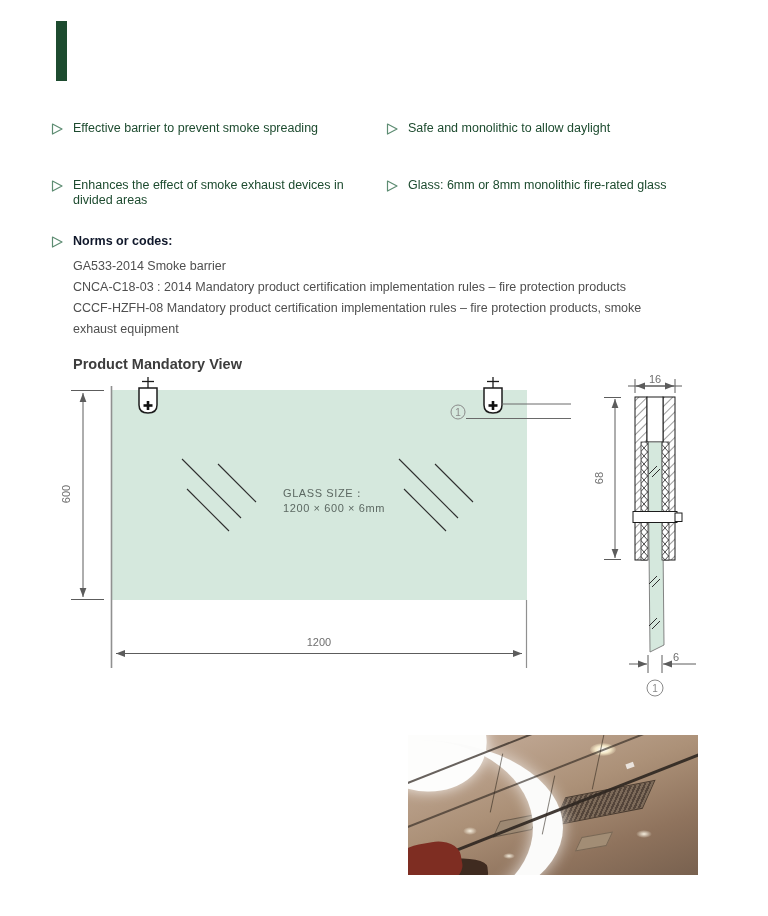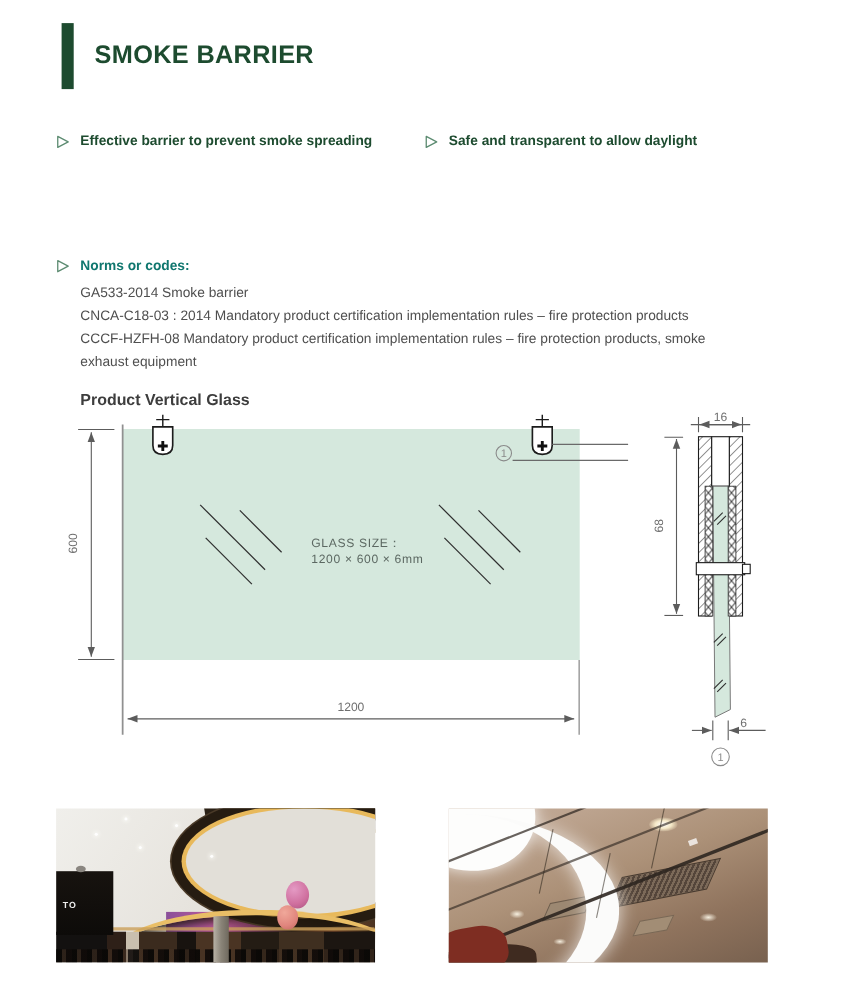--- a/index.html
+++ b/index.html
@@ -10,30 +10,30 @@
     -webkit-font-smoothing:antialiased;
   }
   
   .accent-bar { position:absolute; left:56px; top:21px; width:11px; height:60px; background:#1d4b2f; }
   .page-title {
     position:absolute; left:86px; top:36px; margin:0;
     font-size:23px; font-weight:bold; letter-spacing:.3px; color:#1d4b2f;
   }
   
   .feature { position:absolute; display:flex; gap:9px; align-items:flex-start;
-    color:#1d4b2f; font-size:12.5px; font-weight:bold; line-height:14.5px; }
+    color:#1d4b2f; font-size:12.5px; font-weight:normal; line-height:14.5px; }
   .feature svg, .norms-head svg { flex:0 0 auto; margin-top:.5px; }
   .f0 { left:50px; top:121px; width:320px; }
   .f1 { left:385px; top:121px; width:335px; }
   .f2 { left:50px; top:178px; width:300px; }
   .f3 { left:385px; top:178px; width:335px; }
   
   .norms { position:absolute; left:50px; top:234px; width:625px; }
   .norms-head { display:flex; gap:9px; align-items:flex-start;
-    color:#0f766e; font-size:12.5px; font-weight:bold; line-height:14.5px; }
+    color:#0f172a; font-size:12.5px; font-weight:bold; line-height:14.5px; }
   .norms-list { margin:7px 0 0 23px; padding:0; list-style:none;
     color:#4f4f4f; font-size:12.5px; line-height:21px; }
   
   .pvv-heading { position:absolute; left:73px; top:356px; margin:0;
     font-size:14.5px; font-weight:bold; color:#3d3d3d; }
   .drawing-svg { position:absolute; left:0; top:370px; }
   .dimtxt { font-size:11px; fill:#6f6f6f; font-family:"Liberation Sans",sans-serif; }
   .reftxt { font-size:10px; fill:#8a8a8a; font-family:"Liberation Sans",sans-serif; }
   .glabel { font-size:11px; fill:#5c6862; letter-spacing:.6px; font-family:"Liberation Sans",sans-serif; }
   
@@ -94,50 +94,61 @@
     border-radius:40%; transform:rotate(-10deg); }
   .p2-shadow { left:-15px; top:125px; width:95px; height:30px; background:#3f2b20;
     border-radius:40%; transform:rotate(-6deg); }
 </style>
 </head>
 <body>
 
 <div class="page">
 
   <div class="accent-bar"></div>
-  <h1 class="page-title">SMOKE BARRIER</h1>
 
   <div class="feature f0">
     <svg width="14" height="14">
         <polygon points="2.5,2 12,7 2.5,12" fill="#fff" stroke="#5d8c72" stroke-width="1.2" stroke-linejoin="round"></polygon>
       </svg>
     <span>Effective barrier to prevent smoke spreading</span>
   </div>
   <div class="feature f1">
     <svg width="14" height="14">
         <polygon points="2.5,2 12,7 2.5,12" fill="#fff" stroke="#5d8c72" stroke-width="1.2" stroke-linejoin="round"></polygon>
       </svg>
-    <span>Safe and transparent to allow daylight</span>
+    <span>Safe and monolithic to allow daylight</span>
+  </div>
+  <div class="feature f2">
+    <svg width="14" height="14">
+        <polygon points="2.5,2 12,7 2.5,12" fill="#fff" stroke="#5d8c72" stroke-width="1.2" stroke-linejoin="round"></polygon>
+      </svg>
+    <span>Enhances the effect of smoke exhaust devices in divided areas</span>
+  </div>
+  <div class="feature f3">
+    <svg width="14" height="14">
+        <polygon points="2.5,2 12,7 2.5,12" fill="#fff" stroke="#5d8c72" stroke-width="1.2" stroke-linejoin="round"></polygon>
+      </svg>
+    <span>Glass: 6mm or 8mm monolithic fire-rated glass</span>
   </div>
 
   <div class="norms">
     <div class="norms-head">
       <svg width="14" height="14">
           <polygon points="2.5,2 12,7 2.5,12" fill="#fff" stroke="#5d8c72" stroke-width="1.2" stroke-linejoin="round"></polygon>
         </svg>
       <span>Norms or codes:</span>
     </div>
     <ul class="norms-list">
       <li>GA533-2014 Smoke barrier</li>
       <li>CNCA-C18-03 : 2014 Mandatory product certification implementation rules – fire protection products</li>
       <li>CCCF-HZFH-08 Mandatory product certification implementation rules – fire protection products, smoke exhaust equipment</li>
     </ul>
   </div>
 
-  <h2 class="pvv-heading">Product Vertical Glass</h2>
+  <h2 class="pvv-heading">Product Mandatory View</h2>
 
   <svg class="drawing-svg" width="768" height="345" viewBox="0 370 768 345">
     <defs>
       <marker id="ah" markerWidth="10" markerHeight="8" refX="9" refY="4" orient="auto-start-reverse" markerUnits="userSpaceOnUse">
         <path d="M0,0.6 L9,4 L0,7.4 Z" fill="#5c5c5c"></path>
       </marker>
       <pattern id="hatch" width="6" height="6" patternUnits="userSpaceOnUse" patternTransform="rotate(45)">
         <rect width="6" height="6" fill="#fff"></rect>
         <line x1="0" y1="0" x2="0" y2="6" stroke="#3a3a3a" stroke-width="1"></line>
       </pattern>
@@ -236,42 +247,20 @@
         <line x1="629" y1="664" x2="647" y2="664" marker-end="url(#ah)"></line>
         <line x1="696" y1="664" x2="663" y2="664" marker-end="url(#ah)"></line>
       </g>
       <text class="dimtxt" x="676" y="660.5" text-anchor="middle">6</text>
 
       <circle cx="655" cy="688" r="8" fill="none" stroke="#8a8a8a" stroke-width="1"></circle>
       <text class="reftxt" x="655" y="692" text-anchor="middle" font-size="10.5">1</text>
     </g>
   </svg>
 
-  <div class="photo" id="photo1">
-    <div class="p1-corner"></div>
-    <div class="p1-shops"></div>
-    <div class="p1-oval"></div>
-    <div class="p1-lowband"></div>
-    <div class="p1-glow"></div>
-    <div class="p1-shopfront">
-      <div class="p1-crowd"></div>
-    </div>
-    <div class="p1-store-left">
-      <span class="p1-sign">TO</span>
-    </div>
-    <div class="p1-pillar"></div>
-    <div class="balloon1"></div>
-    <div class="balloon2"></div>
-    <div class="dot" style="left:35px;top:22px"></div>
-    <div class="dot" style="left:75px;top:34px"></div>
-    <div class="dot" style="left:108px;top:14px"></div>
-    <div class="dot" style="left:140px;top:42px"></div>
-    <div class="dot" style="left:62px;top:8px"></div>
-    <div class="speaker"></div>
-  </div>
 
   <div class="photo" id="photo2">
     <div class="p2-vent"></div>
     <div class="p2-panel1"></div>
     <div class="p2-panel2"></div>
     <div class="p2-light-main"></div>
     <div class="p2-light" style="left:55px;top:92px;width:14px;height:8px"></div>
     <div class="p2-light" style="left:228px;top:95px;width:16px;height:8px"></div>
     <div class="p2-light" style="left:95px;top:118px;width:12px;height:6px"></div>
     <div class="p2-cove-top"></div>

